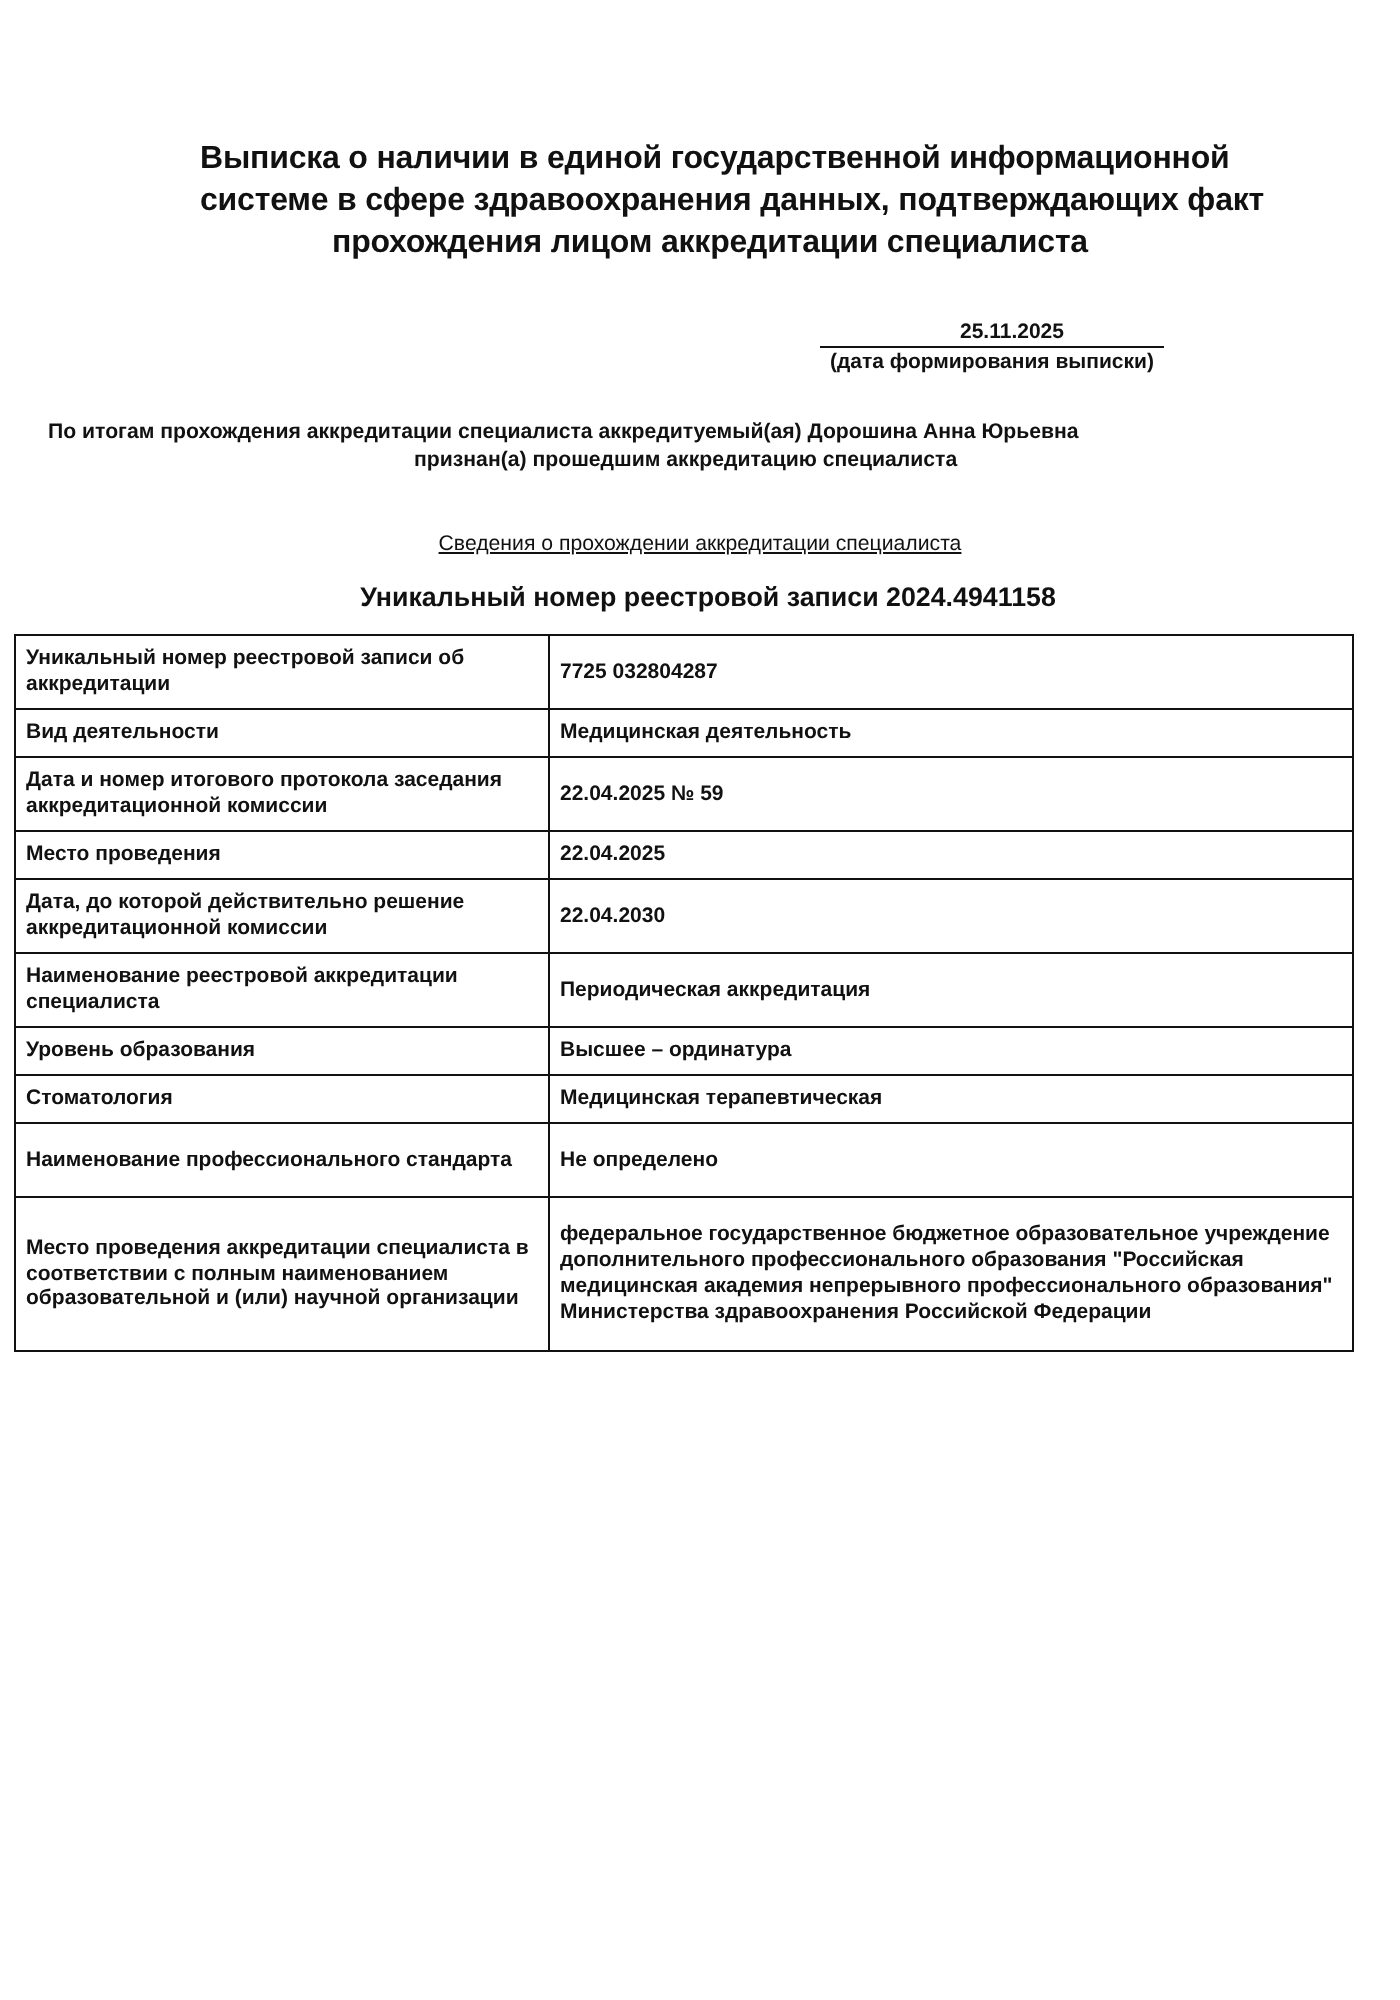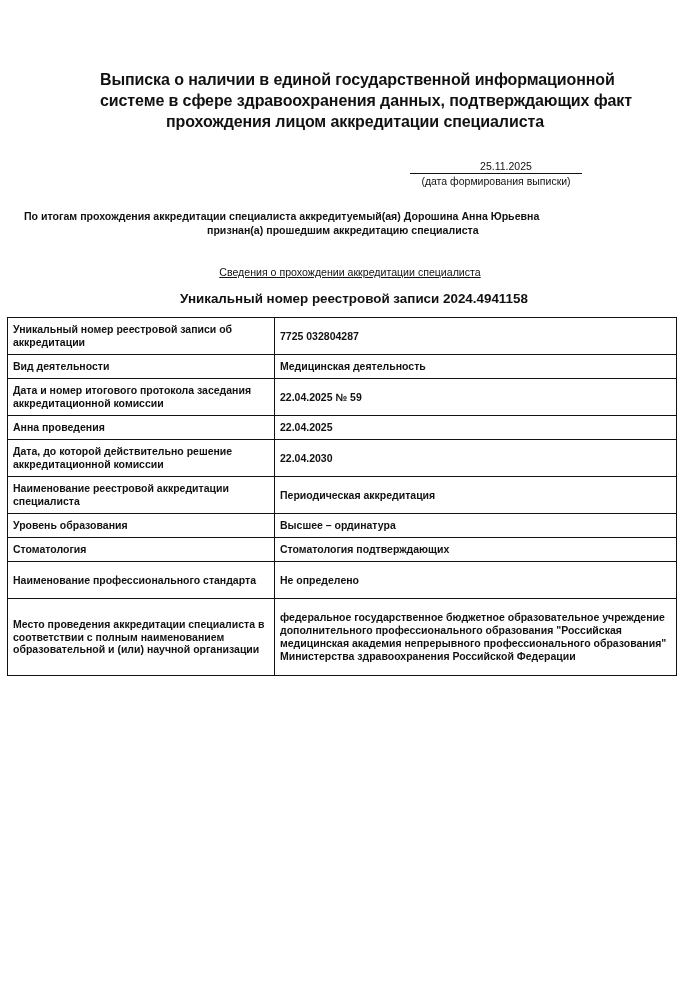--- a/index.html
+++ b/index.html
@@ -26,21 +26,21 @@
       line-height: 21px;
       letter-spacing: -0.1px;
     }
     .title div { white-space: nowrap; }
     .date-block {
       position: absolute;
       left: 410px;
       top: 159px;
       width: 172px;
       text-align: center;
-      font-weight: normal;
+      font-weight: bold;
       font-size: 10.5px;
     }
     .date-value {
       display: block;
       border-bottom: 1px solid #111;
       padding-bottom: 0px;
       line-height: 14px;
       padding-left: 20px;
     }
     .date-caption {
@@ -142,38 +142,38 @@
     </tr>
     <tr class="r-one">
       <td class="label">Вид деятельности</td>
       <td class="value">Медицинская деятельность</td>
     </tr>
     <tr class="r-two">
       <td class="label">Дата и номер итогового протокола заседания аккредитационной комиссии</td>
       <td class="value">22.04.2025 № 59</td>
     </tr>
     <tr class="r-one">
-      <td class="label">Анна проведения</td>
+      <td class="label">Место проведения</td>
       <td class="value">22.04.2025</td>
     </tr>
     <tr class="r-two">
       <td class="label">Дата, до которой действительно решение аккредитационной комиссии</td>
       <td class="value">22.04.2030</td>
     </tr>
     <tr class="r-two">
       <td class="label">Наименование реестровой аккредитации специалиста</td>
       <td class="value">Периодическая аккредитация</td>
     </tr>
     <tr class="r-one">
       <td class="label">Уровень образования</td>
       <td class="value">Высшее – ординатура</td>
     </tr>
     <tr class="r-one">
       <td class="label">Стоматология</td>
-      <td class="value">Стоматология подтверждающих</td>
+      <td class="value">Медицинская терапевтическая</td>
     </tr>
     <tr class="r-two">
       <td class="label">Наименование профессионального стандарта</td>
       <td class="value">Не определено</td>
     </tr>
     <tr class="r-five">
       <td class="label">Место проведения аккредитации специалиста в соответствии с полным наименованием образовательной и (или) научной организации</td>
       <td class="value">федеральное государственное бюджетное образовательное учреждение дополнительного профессионального образования "Российская медицинская академия непрерывного профессионального образования" Министерства здравоохранения Российской Федерации</td>
     </tr>
   </tbody>

